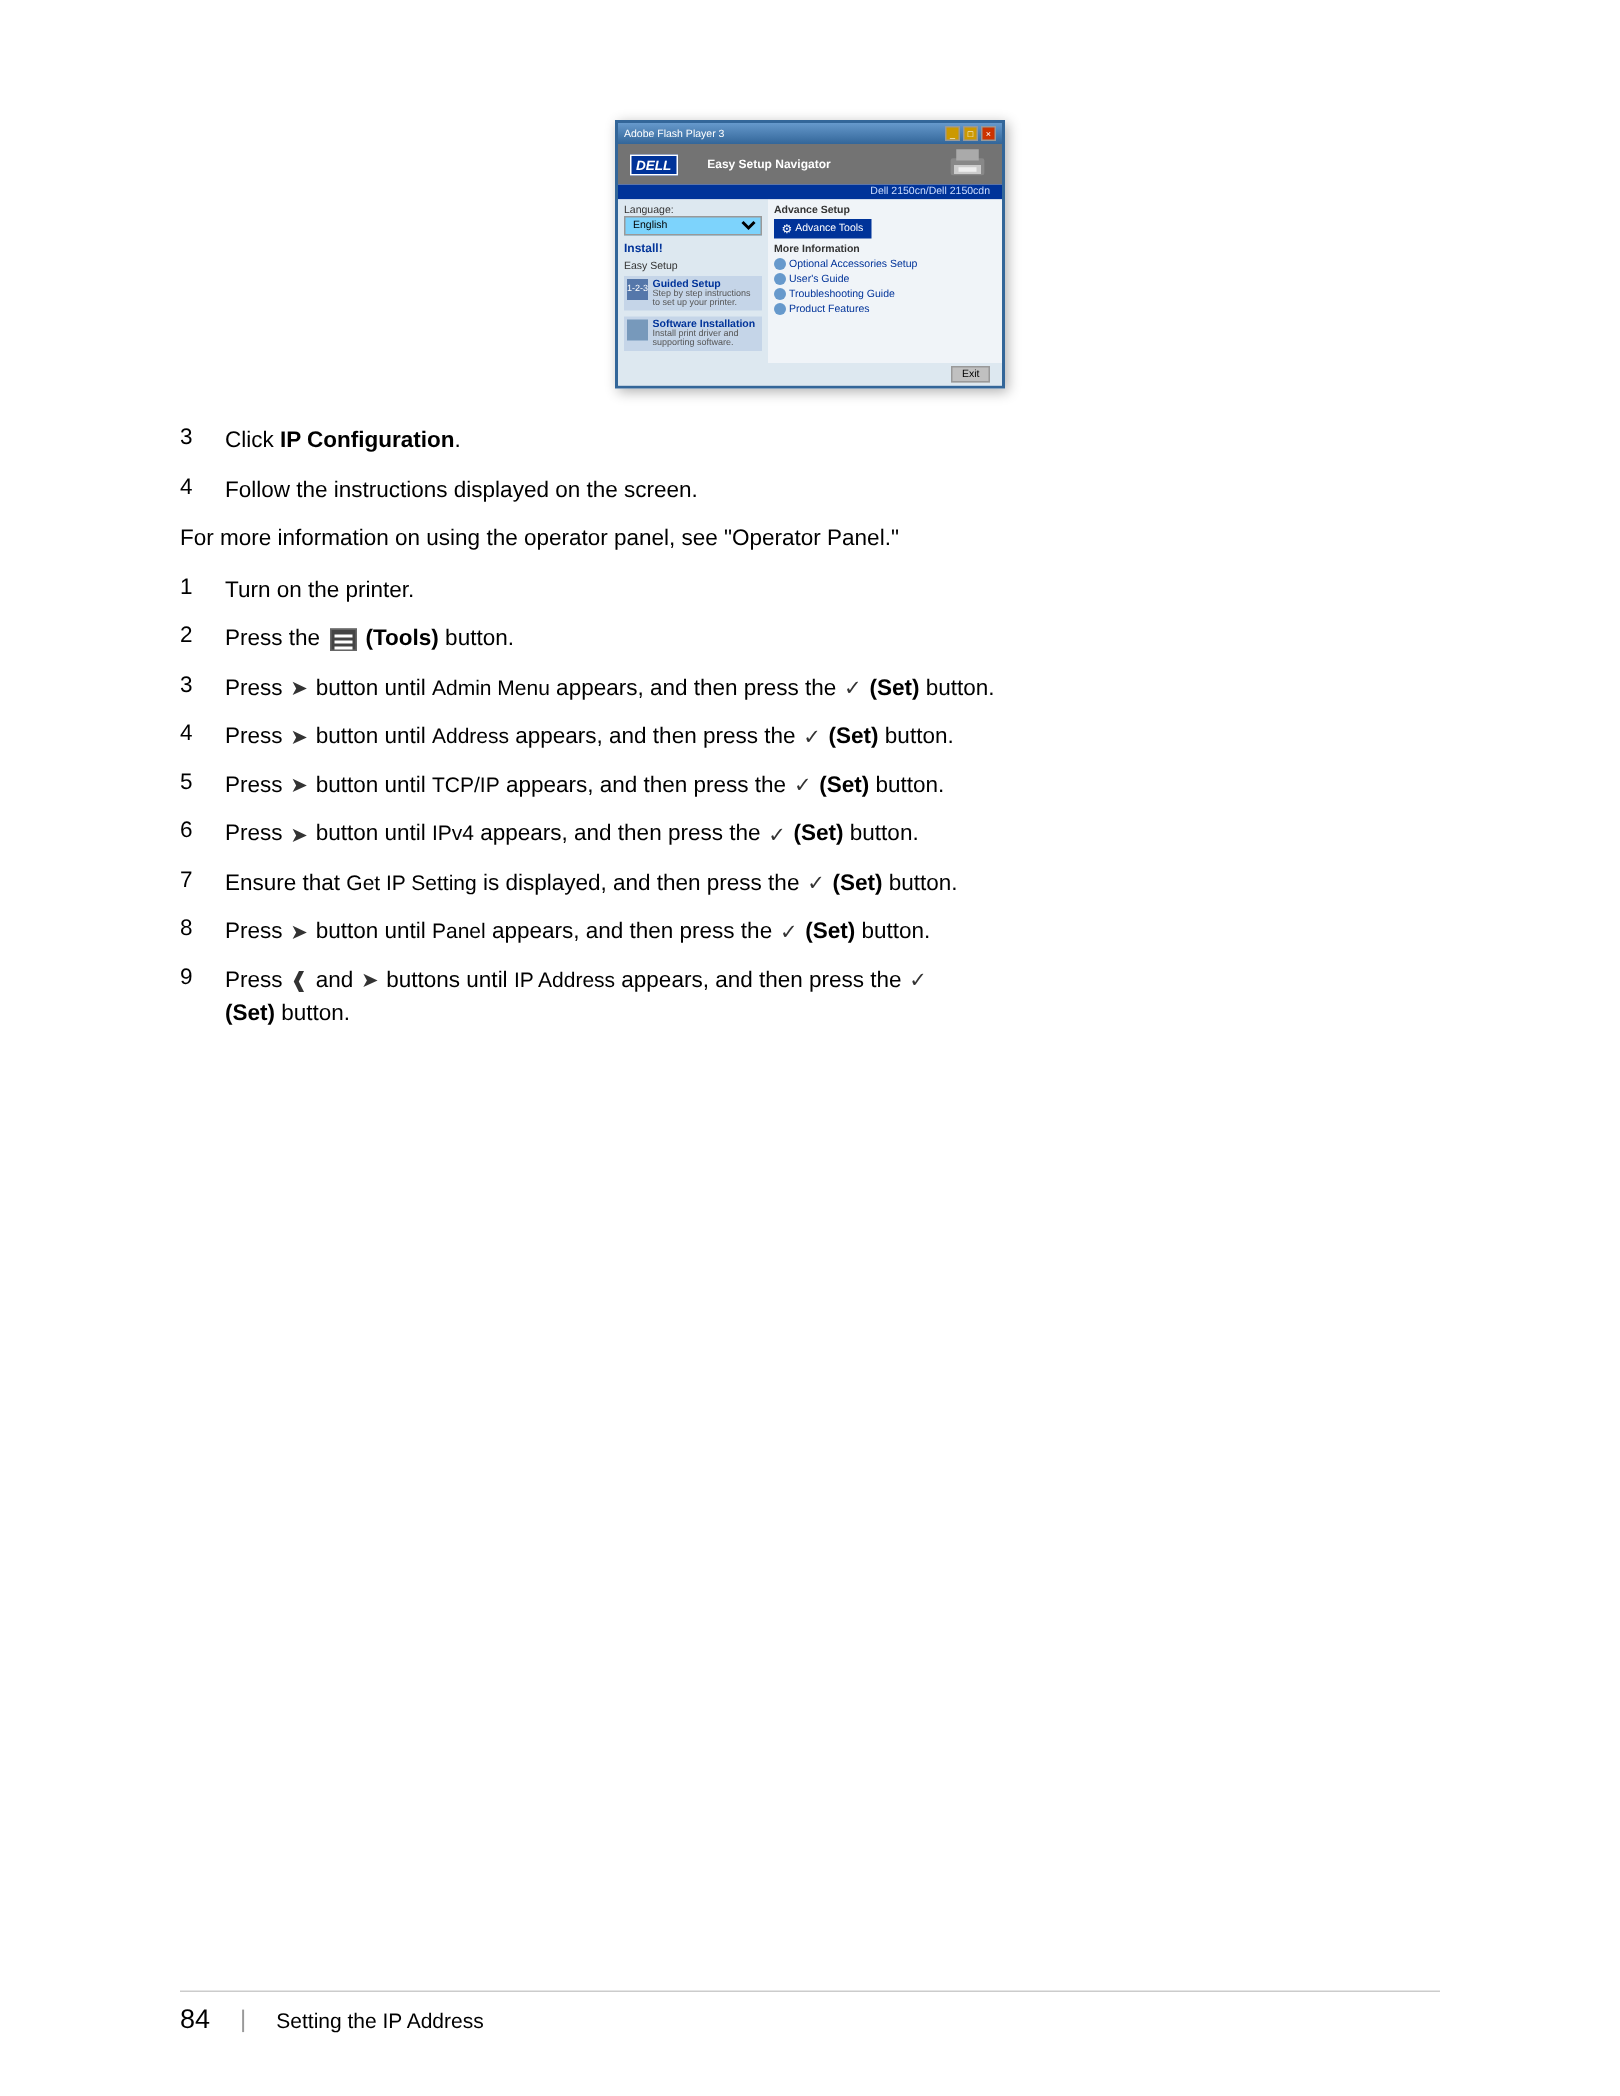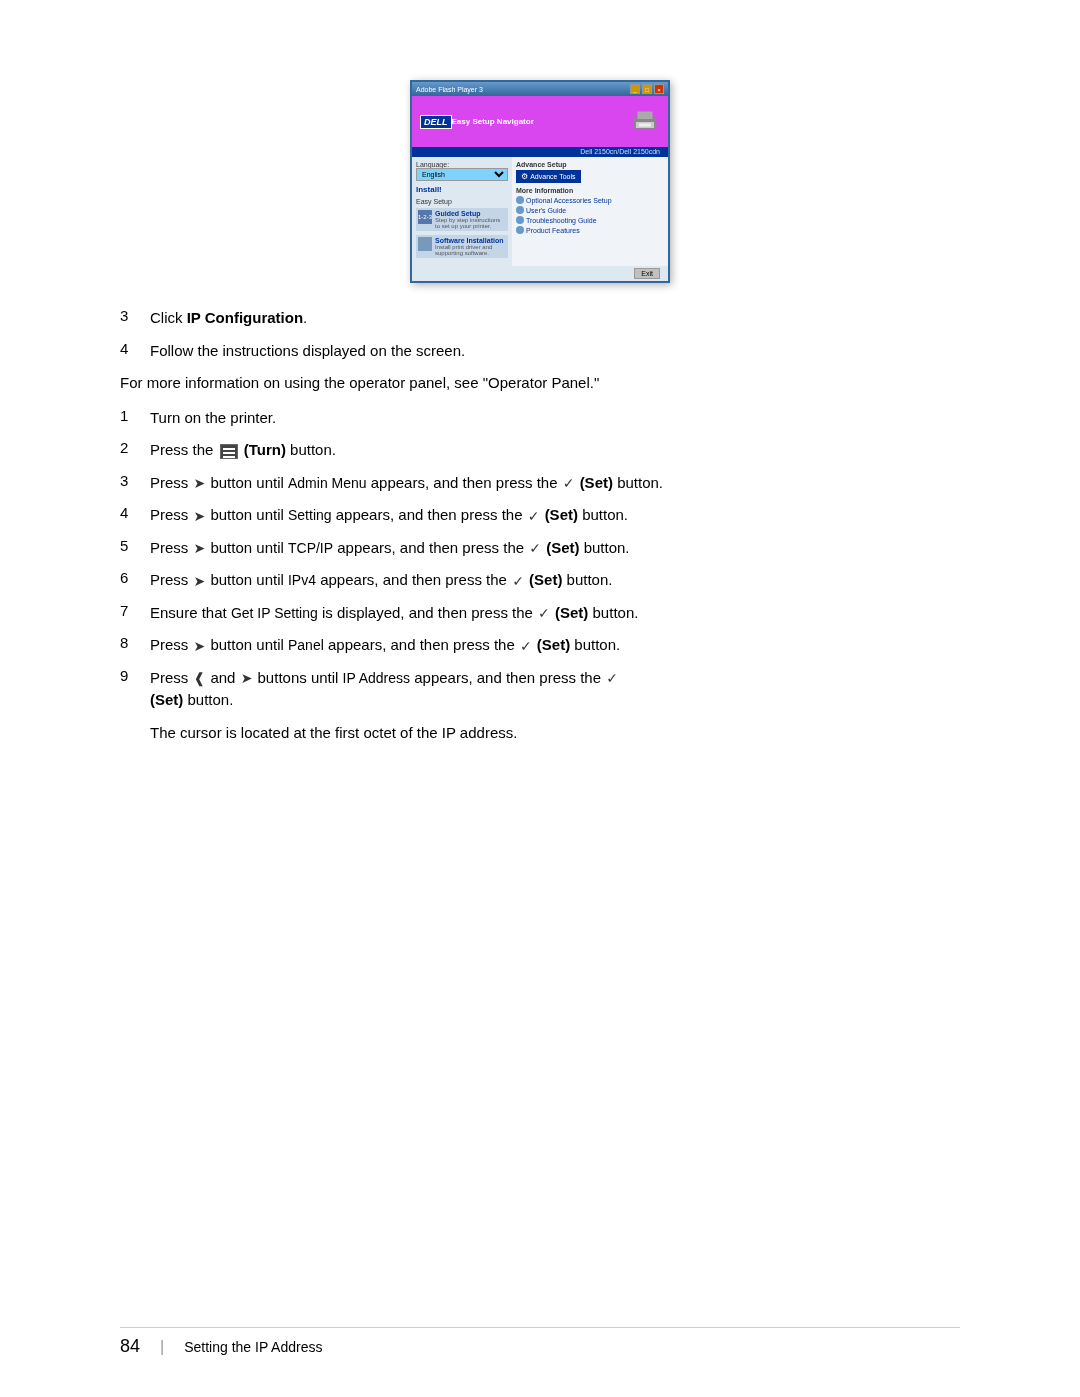--- a/index.html
+++ b/index.html
@@ -63,25 +63,25 @@
       height: 10px;
       background: #cc9900;
       border: 1px solid #999;
       font-size: 6px;
       text-align: center;
       line-height: 10px;
       cursor: pointer;
     }
 
     .app-header {
-      background: #d946ef;
-      padding: 12px 8px;
+      background: #737373;
+      padding: 0 8px;
       display: flex;
       align-items: center;
-      gap: 0;
+      gap: 20px;
     }
 
     .dell-logo {
       background: #003399;
       color: white;
       font-weight: bold;
       font-size: 9px;
       border: 1px solid white;
       padding: 1px 3px;
       font-style: italic;
@@ -477,39 +477,39 @@
       </li>
 
       <li class="step-item">
         <span class="step-num">2</span>
         <span class="step-text">Press the 
           <span style="display:inline-block; width:18px; height:15px; background:#444; vertical-align:middle; position:relative; margin:0 2px; border:1px solid #666;">
             <span style="position:absolute; left:2px; right:2px; top:3px; height:2px; background:white; display:block;"></span>
             <span style="position:absolute; left:2px; right:2px; top:7px; height:2px; background:white; display:block;"></span>
             <span style="position:absolute; left:2px; right:2px; top:11px; height:2px; background:white; display:block;"></span>
           </span>
-          <strong>(Turn)</strong> button.
+          <strong>(Tools)</strong> button.
         </span>
       </li>
 
       <li class="step-item">
         <span class="step-num">3</span>
         <span class="step-text">Press 
           <span class="icon-down-arrow">➤</span>
           button until <code>Admin Menu</code> appears, and then press the 
           <span class="icon-checkmark">✓</span>
           <strong>(Set)</strong> button.
         </span>
       </li>
 
       <li class="step-item">
         <span class="step-num">4</span>
         <span class="step-text">Press 
           <span class="icon-down-arrow">➤</span>
-          button until <code>Setting</code> appears, and then press the 
+          button until <code>Address</code> appears, and then press the 
           <span class="icon-checkmark">✓</span>
           <strong>(Set)</strong> button.
         </span>
       </li>
 
       <li class="step-item">
         <span class="step-num">5</span>
         <span class="step-text">Press 
           <span class="icon-down-arrow">➤</span>
           button until <code>TCP/IP</code> appears, and then press the 
@@ -552,21 +552,20 @@
           <span class="icon-left-arrow">❰</span>
           and 
           <span class="icon-down-arrow">➤</span>
           buttons until <code>IP Address</code> appears, and then press the 
           <span class="icon-checkmark">✓</span><br>
           <strong>(Set)</strong> button.
         </span>
       </li>
     </ul>
 
-    <p class="indented-item">The cursor is located at the first octet of the IP address.</p>
   </div>
 
   <div class="page-footer">
     <span class="page-number">84</span>
     <span class="footer-pipe">|</span>
     <span class="footer-text">Setting the IP Address</span>
   </div>
 
 </div>
 

